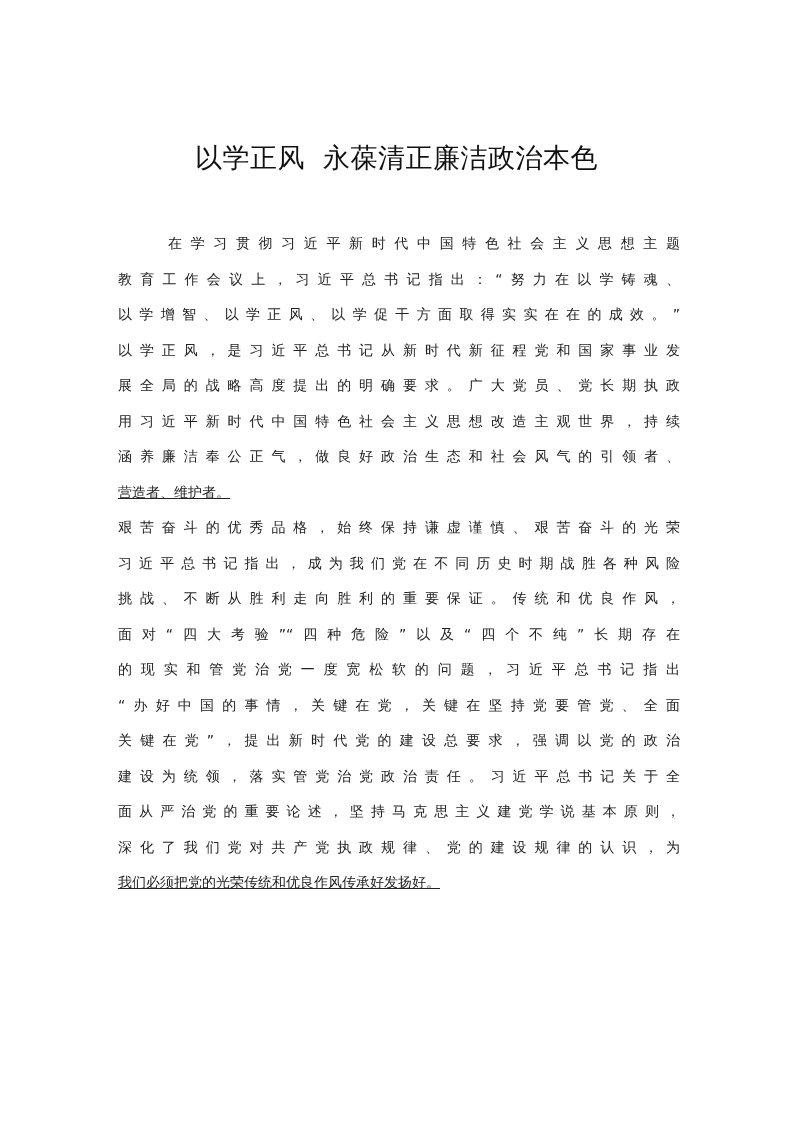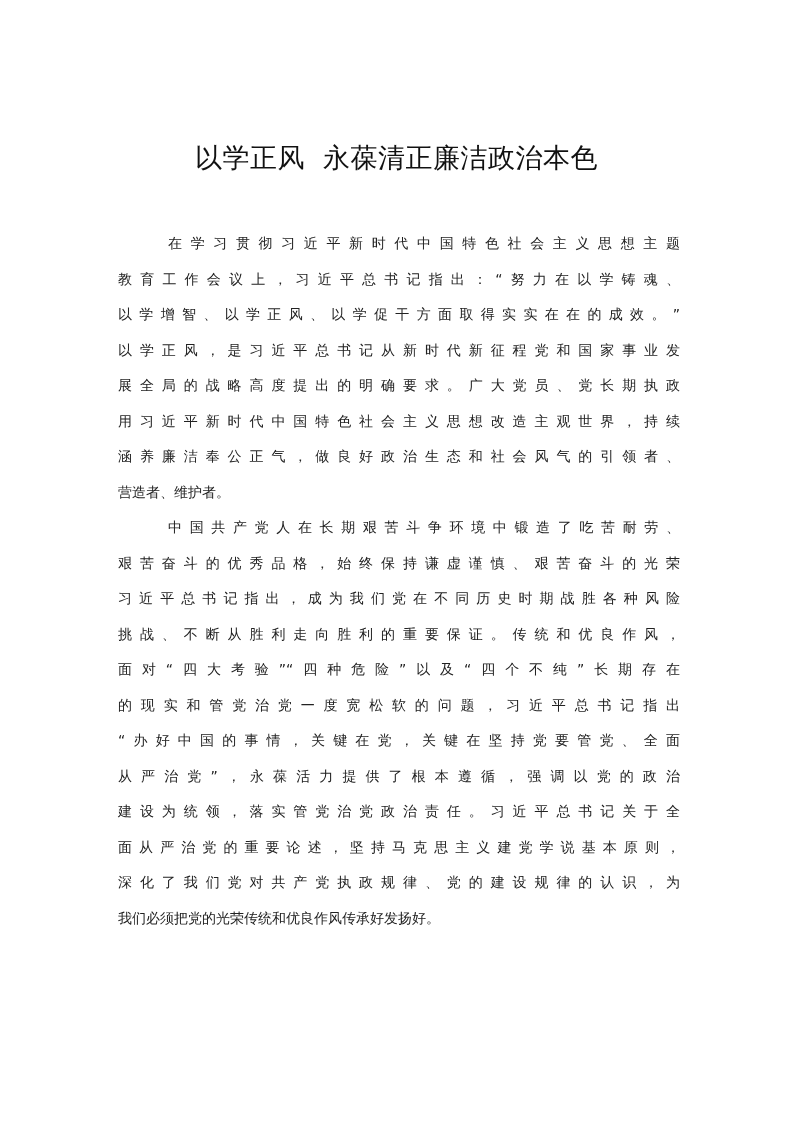--- a/index.html
+++ b/index.html
@@ -44,20 +44,21 @@
     font-size: 14px;
     line-height: 35.5px;
     height: 35.5px;
     white-space: nowrap;
     text-align: justify;
     text-align-last: justify;
     color: #222;
   }
   .para .line.last {
     text-align-last: left;
+    text-decoration: underline;
   }
   .para .line.indent {
     padding-left: 50px;
   }
 </style>
 </head>
 <body>
 
 <div class="page">
   <div class="title">以学正风  永葆清正廉洁政治本色</div>
@@ -67,27 +68,26 @@
       <span class="line indent">在学习贯彻习近平新时代中国特色社会主义思想主题</span>
       <span class="line">教育工作会议上，习近平总书记指出：“努力在以学铸魂、</span>
       <span class="line">以学增智、以学正风、以学促干方面取得实实在在的成效。”</span>
       <span class="line">以学正风，是习近平总书记从新时代新征程党和国家事业发</span>
       <span class="line">展全局的战略高度提出的明确要求。广大党员、党长期执政</span>
       <span class="line">用习近平新时代中国特色社会主义思想改造主观世界，持续</span>
       <span class="line">涵养廉洁奉公正气，做良好政治生态和社会风气的引领者、</span>
       <span class="line last">营造者、维护者。</span>
     </div>
     <div class="para">
-      <span class="line indent">中国共产党人在长期艰苦斗争环境中锻造了吃苦耐劳、</span>
       <span class="line">艰苦奋斗的优秀品格，始终保持谦虚谨慎、艰苦奋斗的光荣</span>
       <span class="line">习近平总书记指出，成为我们党在不同历史时期战胜各种风险</span>
       <span class="line">挑战、不断从胜利走向胜利的重要保证。传统和优良作风，</span>
       <span class="line">面对“四大考验”“四种危险”以及“四个不纯”长期存在</span>
       <span class="line">的现实和管党治党一度宽松软的问题，习近平总书记指出</span>
       <span class="line">“办好中国的事情，关键在党，关键在坚持党要管党、全面</span>
-      <span class="line">从严治党”，永葆活力提供了根本遵循，强调以党的政治</span>
+      <span class="line">关键在党”，提出新时代党的建设总要求，强调以党的政治</span>
       <span class="line">建设为统领，落实管党治党政治责任。习近平总书记关于全</span>
       <span class="line">面从严治党的重要论述，坚持马克思主义建党学说基本原则，</span>
       <span class="line">深化了我们党对共产党执政规律、党的建设规律的认识，为</span>
       <span class="line last">我们必须把党的光荣传统和优良作风传承好发扬好。</span>
     </div>
   </div>
 </div>
 
 </body></html>

